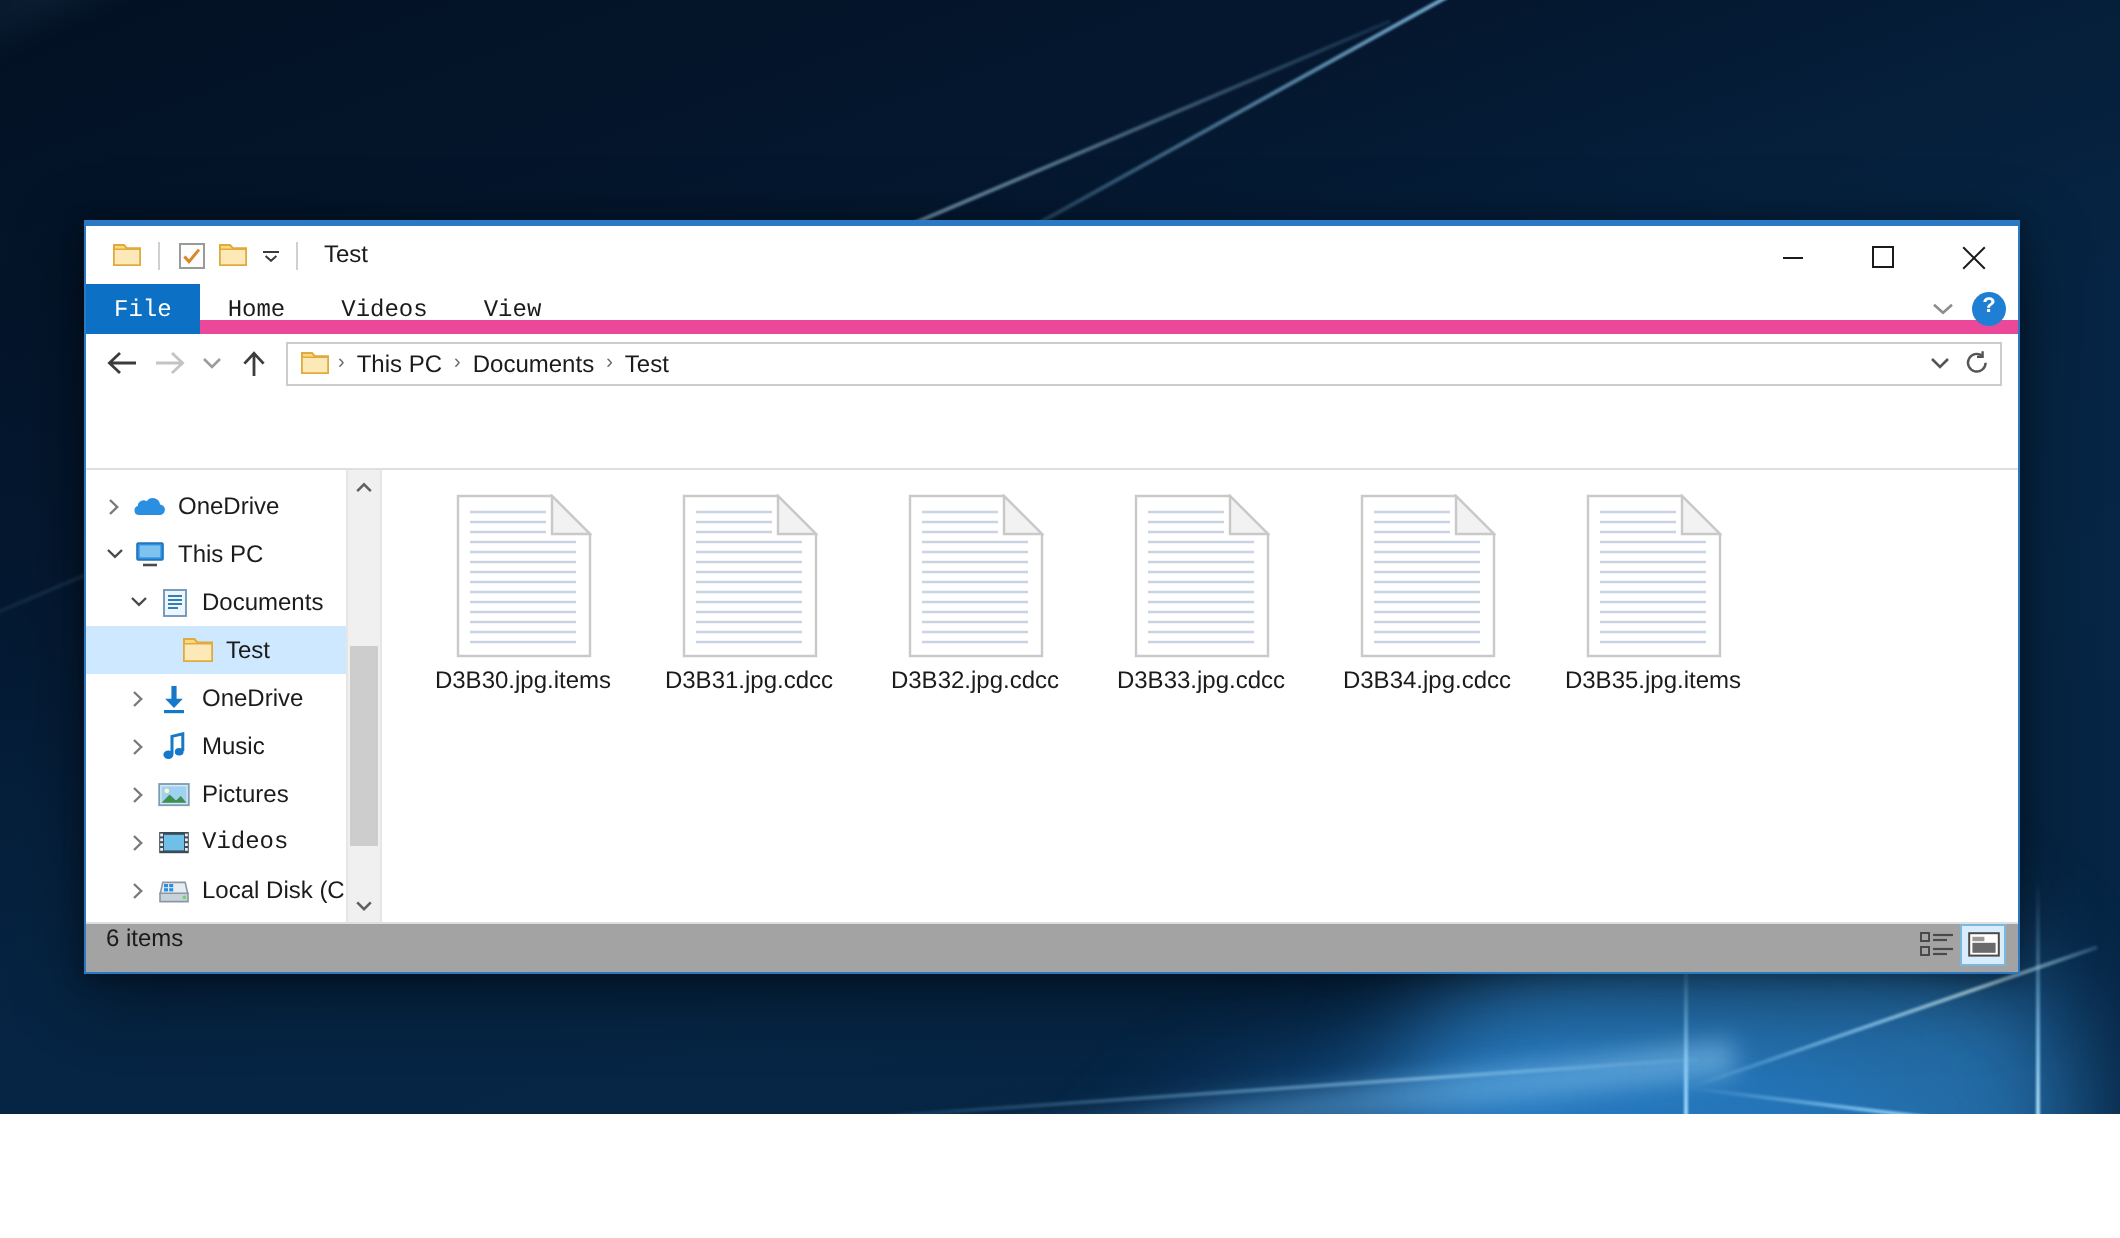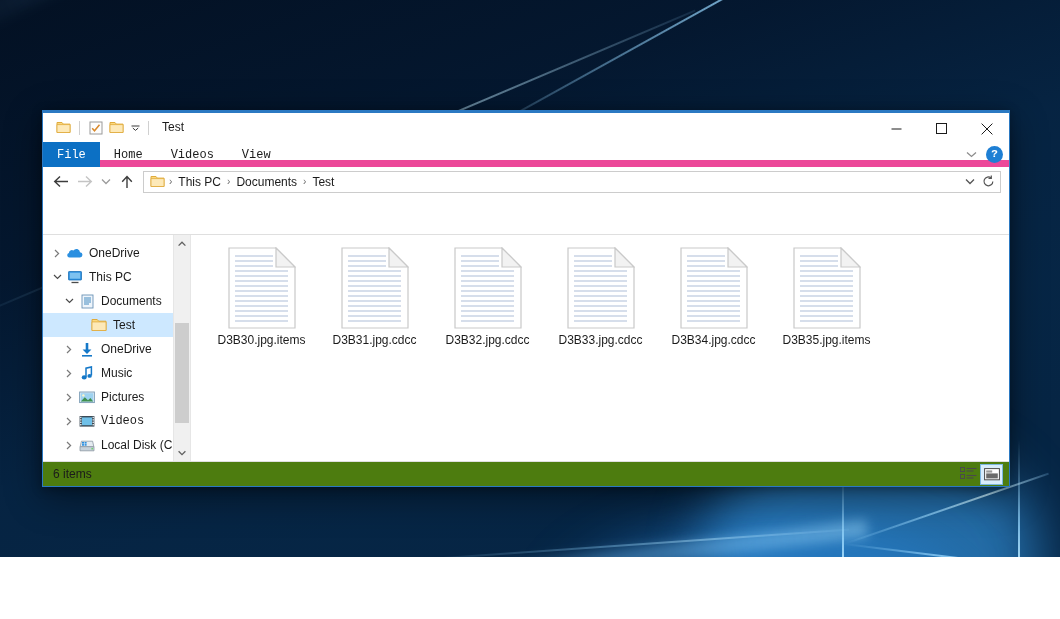--- a/index.html
+++ b/index.html
@@ -201,23 +201,23 @@
     padding-top: 2px;
   }
   .fileicon { width: 68px; height: 82px; position: relative; }
   .filename {
     margin-top: 4px; font-size: 12px; color: #1b1b1b;
     text-align: center; white-space: nowrap;
   }
   
   .status {
     height: 25px; flex: 0 0 auto;
-    background: #4d7c0f;
+    background: #a3a3a3;
     border-top: 1px solid #dfdfdf;
-    display: flex; align-items: center;
+    display: flex; 
     padding: 0 6px 0 10px;
     font-size: 12px; color: #1b1b1b;
   }
   .status .spacer { flex: 1 1 auto; }
   .viewbtn {
     width: 23px; height: 21px;
     display: flex; align-items: center; justify-content: center;
   }
   .viewbtn.active { border: 1px solid #7cb7e0; background: #d8ecfb; }
   svg { display: block; }

